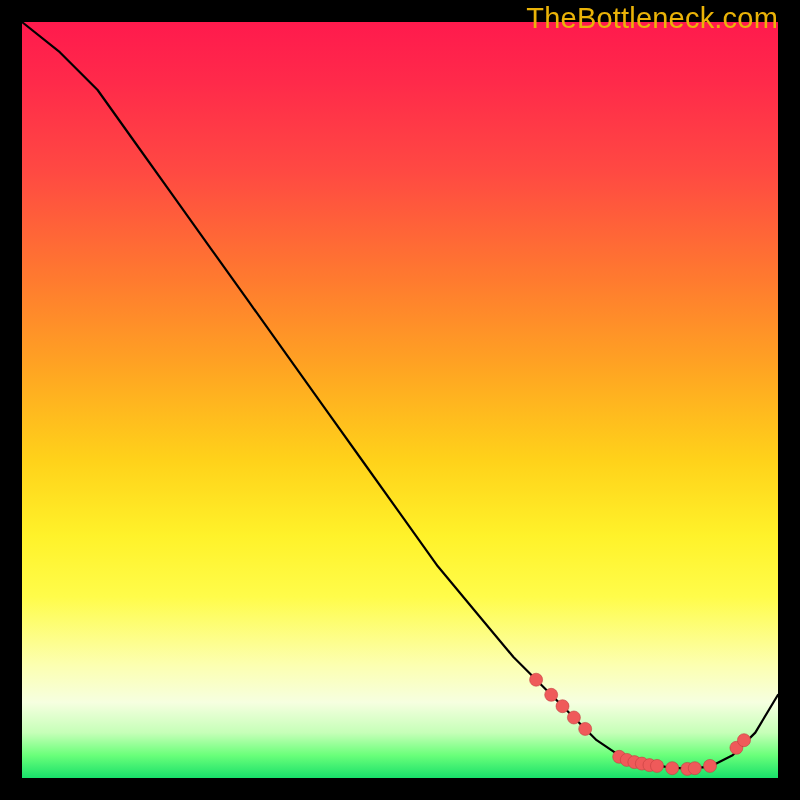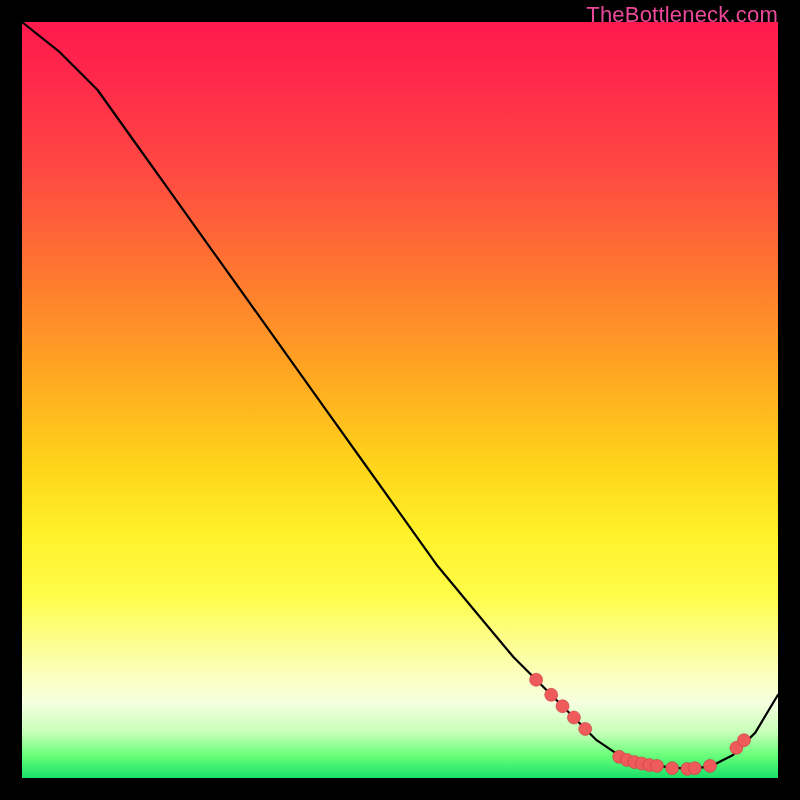--- a/index.html
+++ b/index.html
@@ -37,22 +37,22 @@
       #f6ffe0 90%,
       #c6ffb8 94%,
       #6aff7a 97%,
       #18e06a 100%
     );
   }
   .watermark {
     position: absolute;
     top: 2px;
     right: 22px;
-    color: #ec4899;
-    font-size: 22px;
+    color: #eab308;
+    font-size: 29px;
     letter-spacing: 0.2px;
     user-select: none;
   }
   svg.curve {
     position: absolute;
     left: 0;
     top: 0;
     width: 756px;
     height: 756px;
     overflow: visible;

